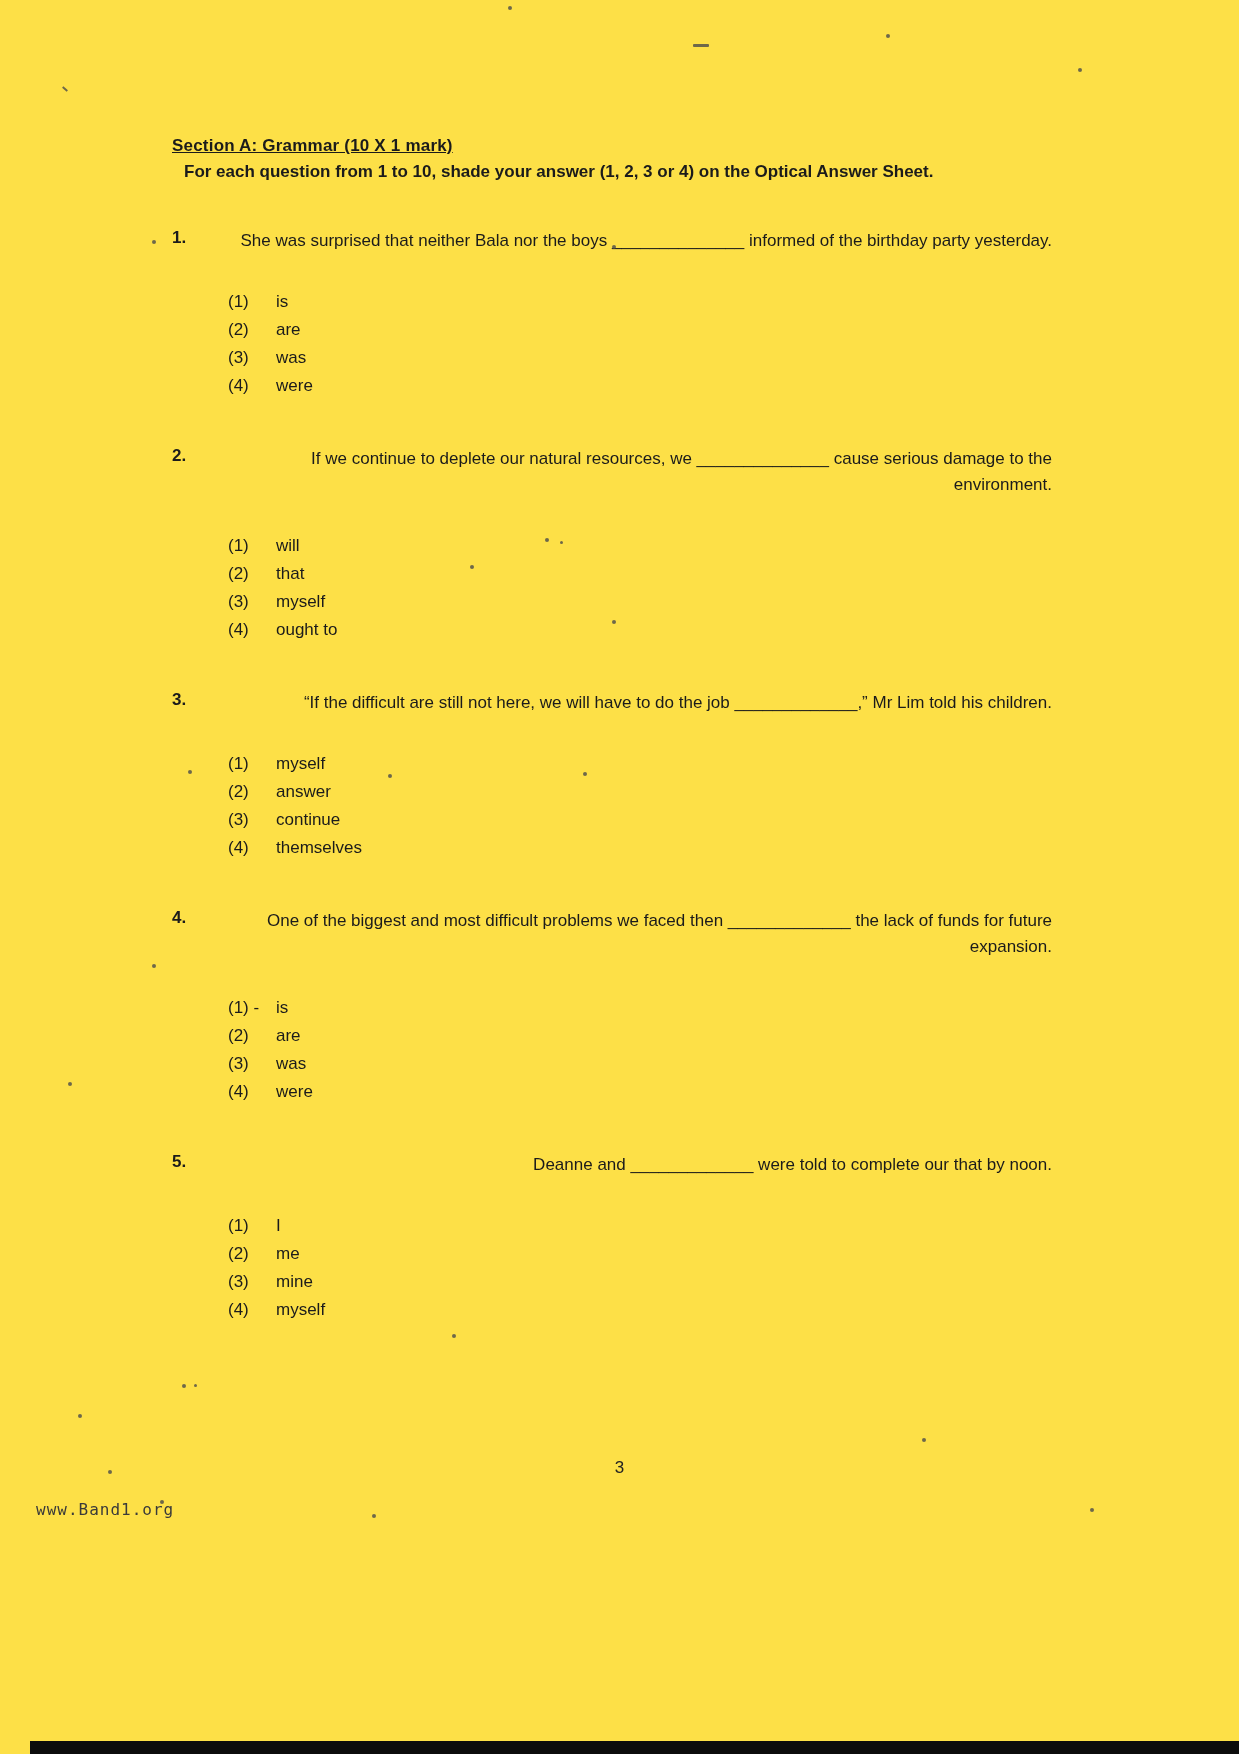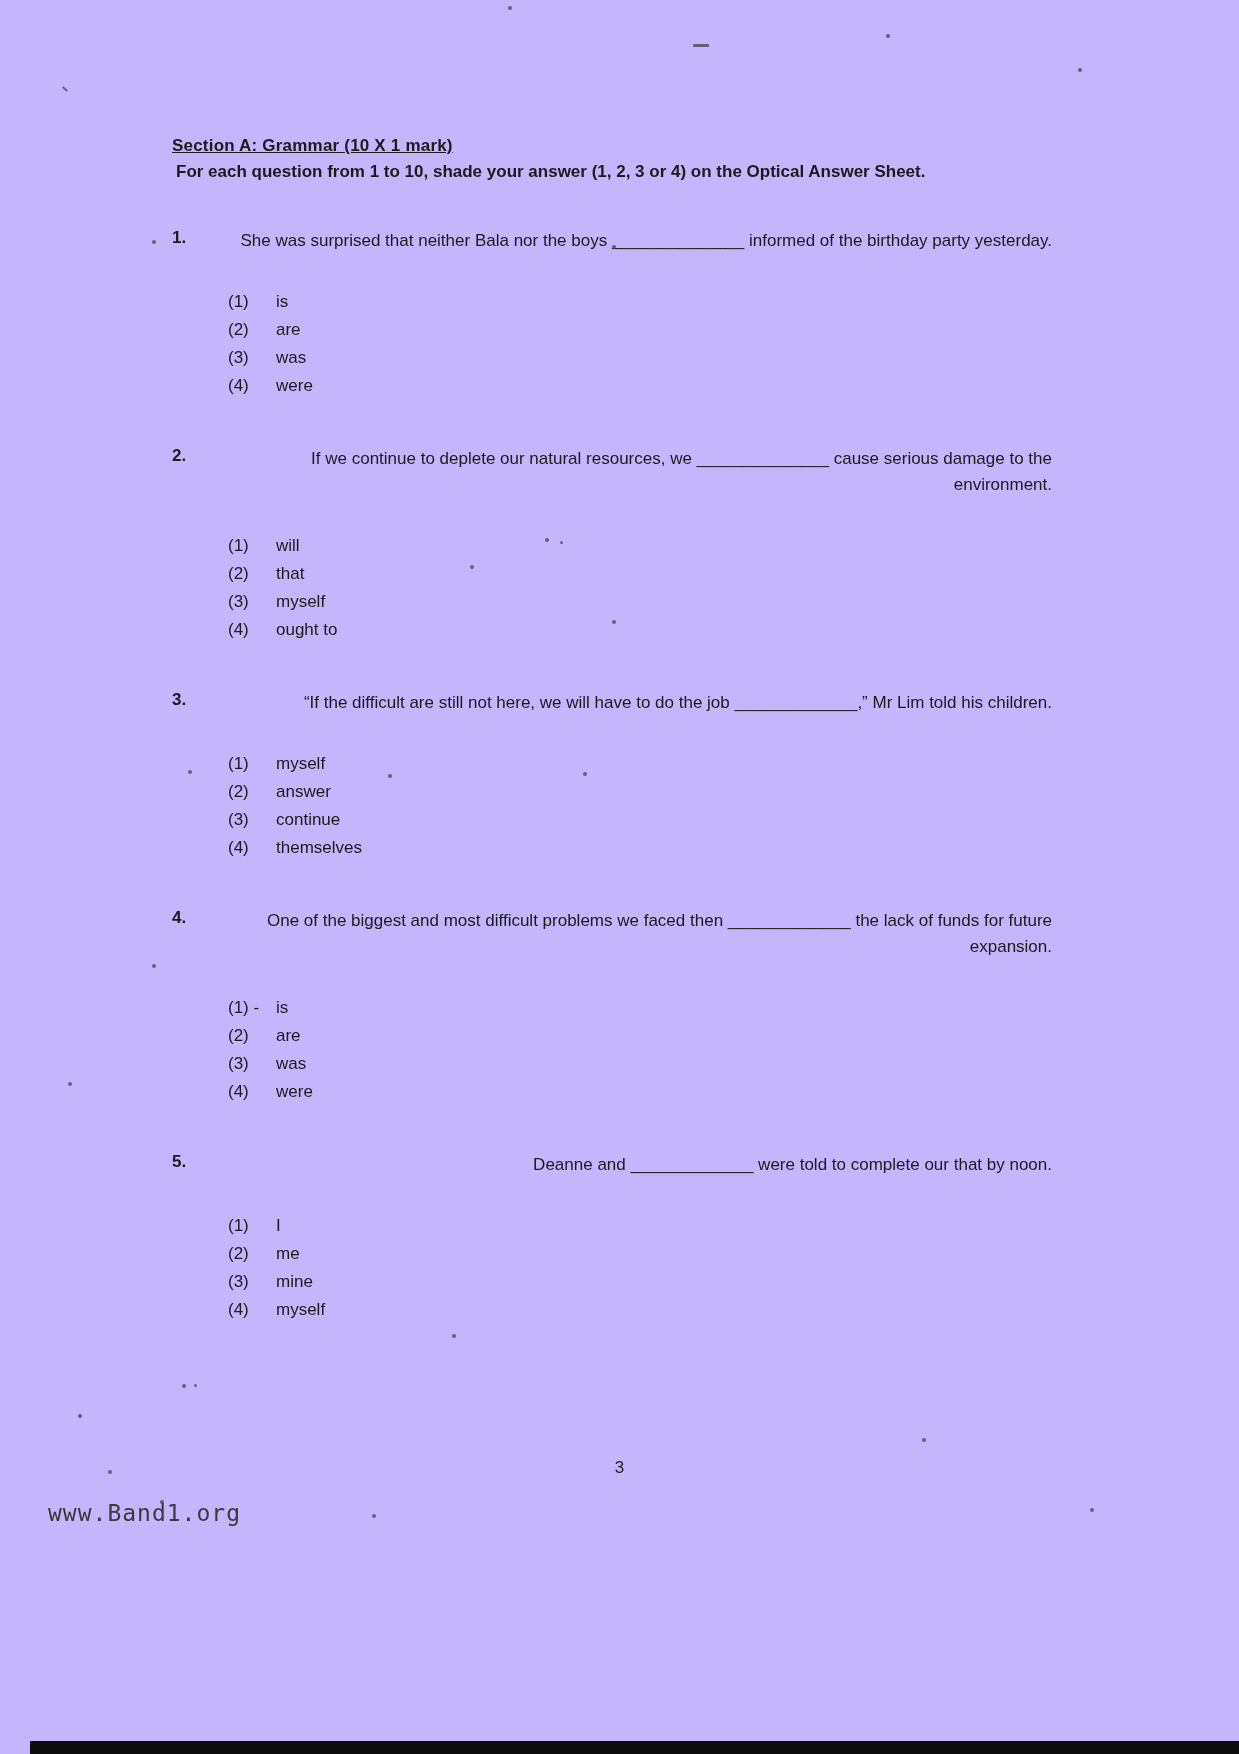--- a/index.html
+++ b/index.html
@@ -1,40 +1,40 @@
 <!DOCTYPE html>
 <html><head>
 <meta charset="utf-8">
 <style>
   html,body { margin:0; padding:0; background:#e8e8e8; }
   .page {
     position:relative;
     width:1239px; height:1754px;
     margin:0 auto;
-    background:#c4b5fd;
+    background:#fde047;
     font-family:"Liberation Sans", sans-serif;
     color:#1b1b1b;
     overflow:hidden;
   }
   .content {
     position:absolute;
     top:136px; left:172px;
     width:880px;
   }
   .section-title {
     font-size:17px;
     font-weight:700;
     text-decoration:underline;
     margin:0 0 6px 0;
     letter-spacing:0.2px;
   }
   .instruction {
     font-size:17px;
     font-weight:700;
-    margin:0 0 46px 4px;
+    margin:0 0 46px 12px;
   }
   .question { margin-bottom:46px; }
   .q-row { display:flex; }
   .q-num {
     width:56px;
     flex-shrink:0;
     font-size:17px;
     font-weight:600;
   }
   .q-text {
@@ -54,23 +54,23 @@
   .opt-text { }
   .page-number {
     position:absolute;
     top:1458px; left:0; right:0;
     text-align:center;
     font-size:17px;
     color:#222;
   }
   .watermark {
     position:absolute;
-    top:1500px; left:48px;
+    top:1500px; left:36px;
     font-family:"DejaVu Sans Mono", monospace;
-    font-size:23px;
+    font-size:16px;
     color:#3a3a3a;
     letter-spacing:1px;
   }
   .bottom-bar {
     position:absolute;
     left:30px; right:0; bottom:0;
     height:13px;
     background:#0c0c0c;
   }
   .speck {

